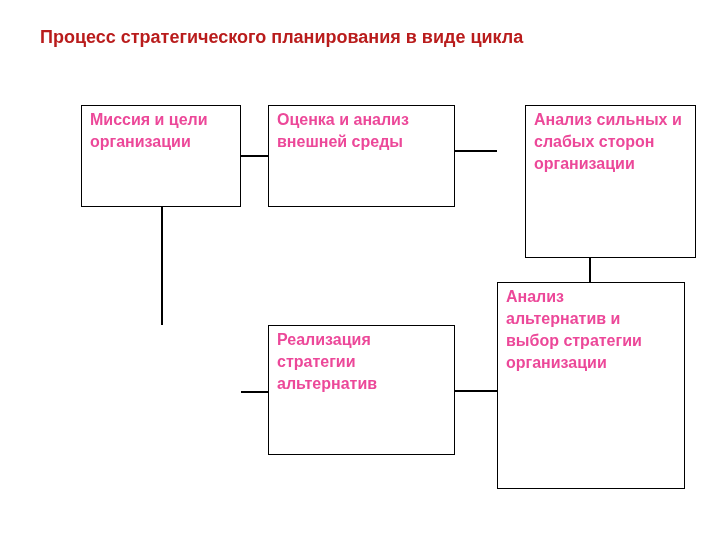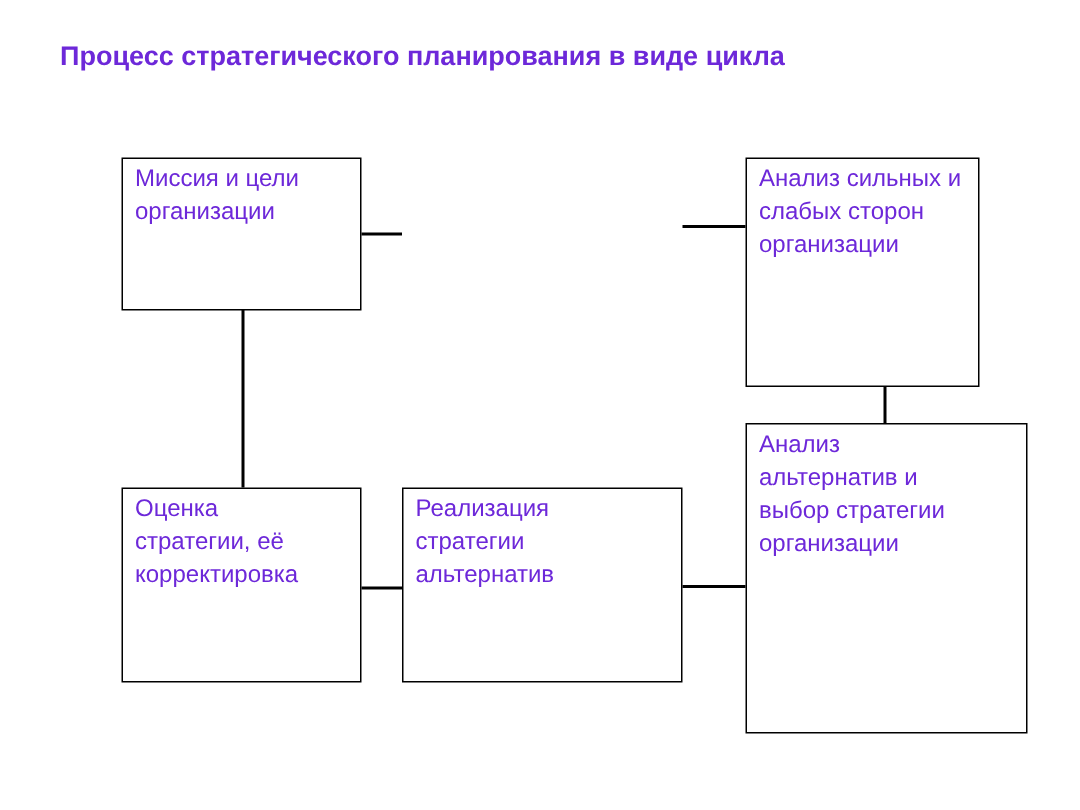--- a/index.html
+++ b/index.html
@@ -18,40 +18,41 @@
     overflow: hidden;
   }
   .title {
     position: absolute;
     left: 40px;
     top: 26px;
     margin: 0;
     font-size: 18px;
     font-weight: bold;
     line-height: 22px;
-    color: #6d28d9;
+    color: #b91c1c;
     white-space: nowrap;
   }
   .box {
     position: absolute;
     box-sizing: border-box;
     border: 1.5px solid #000000;
     background: #ffffff;
     padding: 3px 8px;
   }
   .box .label {
     display: block;
     font-size: 16px;
     line-height: 22px;
     white-space: pre-line;
-    color: #6d28d9;
+    color: #ec4899;
+    font-weight: bold;
   }
   .box-mission        { left: 81px;  top: 105px; width: 160px; height: 102px; }
   .box-environment    { left: 268px; top: 105px; width: 187px; height: 102px; }
-  .box-swot           { left: 497px; top: 105px; width: 156px; height: 153px; }
+  .box-swot           { left: 525px; top: 105px; width: 171px; height: 153px; }
   .box-evaluation     { left: 81px;  top: 325px; width: 160px; height: 130px; }
   .box-implementation { left: 268px; top: 325px; width: 187px; height: 130px; }
   .box-alternatives   { left: 497px; top: 282px; width: 188px; height: 207px; }
 
   .connector {
     position: absolute;
     background: #000000;
   }
   .connector.h { height: 1.5px; }
   .connector.v { width: 1.5px; }
@@ -68,32 +69,31 @@
 
 <div class="slide">
 
   <h1 class="title">Процесс стратегического планирования в виде цикла</h1>
 
   <div class="box box-mission">
     <span class="label">Миссия и цели
 организации</span>
   </div>
 
+  <div class="box box-environment">
+    <span class="label">Оценка и анализ
+внешней среды</span>
+  </div>
 
   <div class="box box-swot">
     <span class="label">Анализ сильных и
 слабых сторон
 организации</span>
   </div>
 
-  <div class="box box-evaluation">
-    <span class="label">Оценка
-стратегии, её
-корректировка</span>
-  </div>
 
   <div class="box box-implementation">
     <span class="label">Реализация
 стратегии
 альтернатив</span>
   </div>
 
   <div class="box box-alternatives">
     <span class="label">Анализ
 альтернатив и

